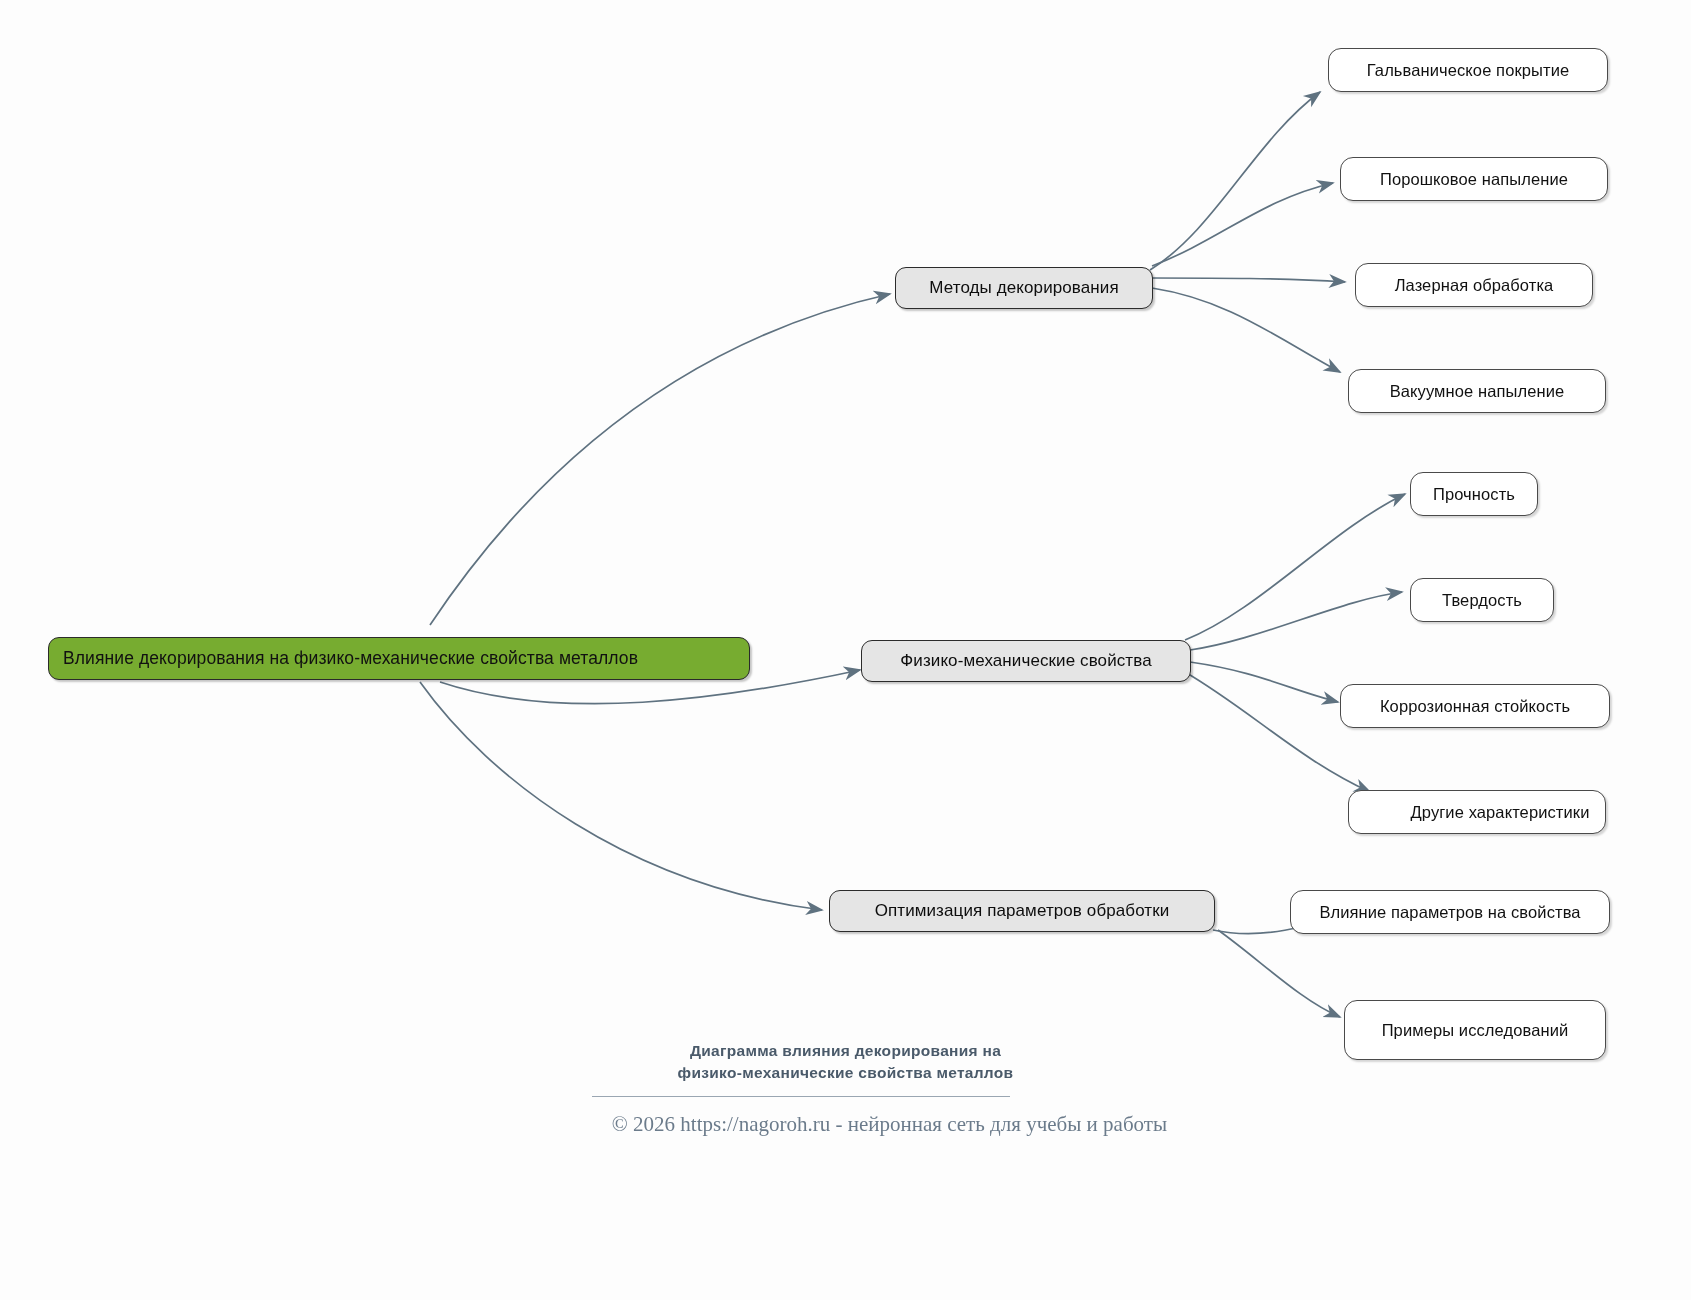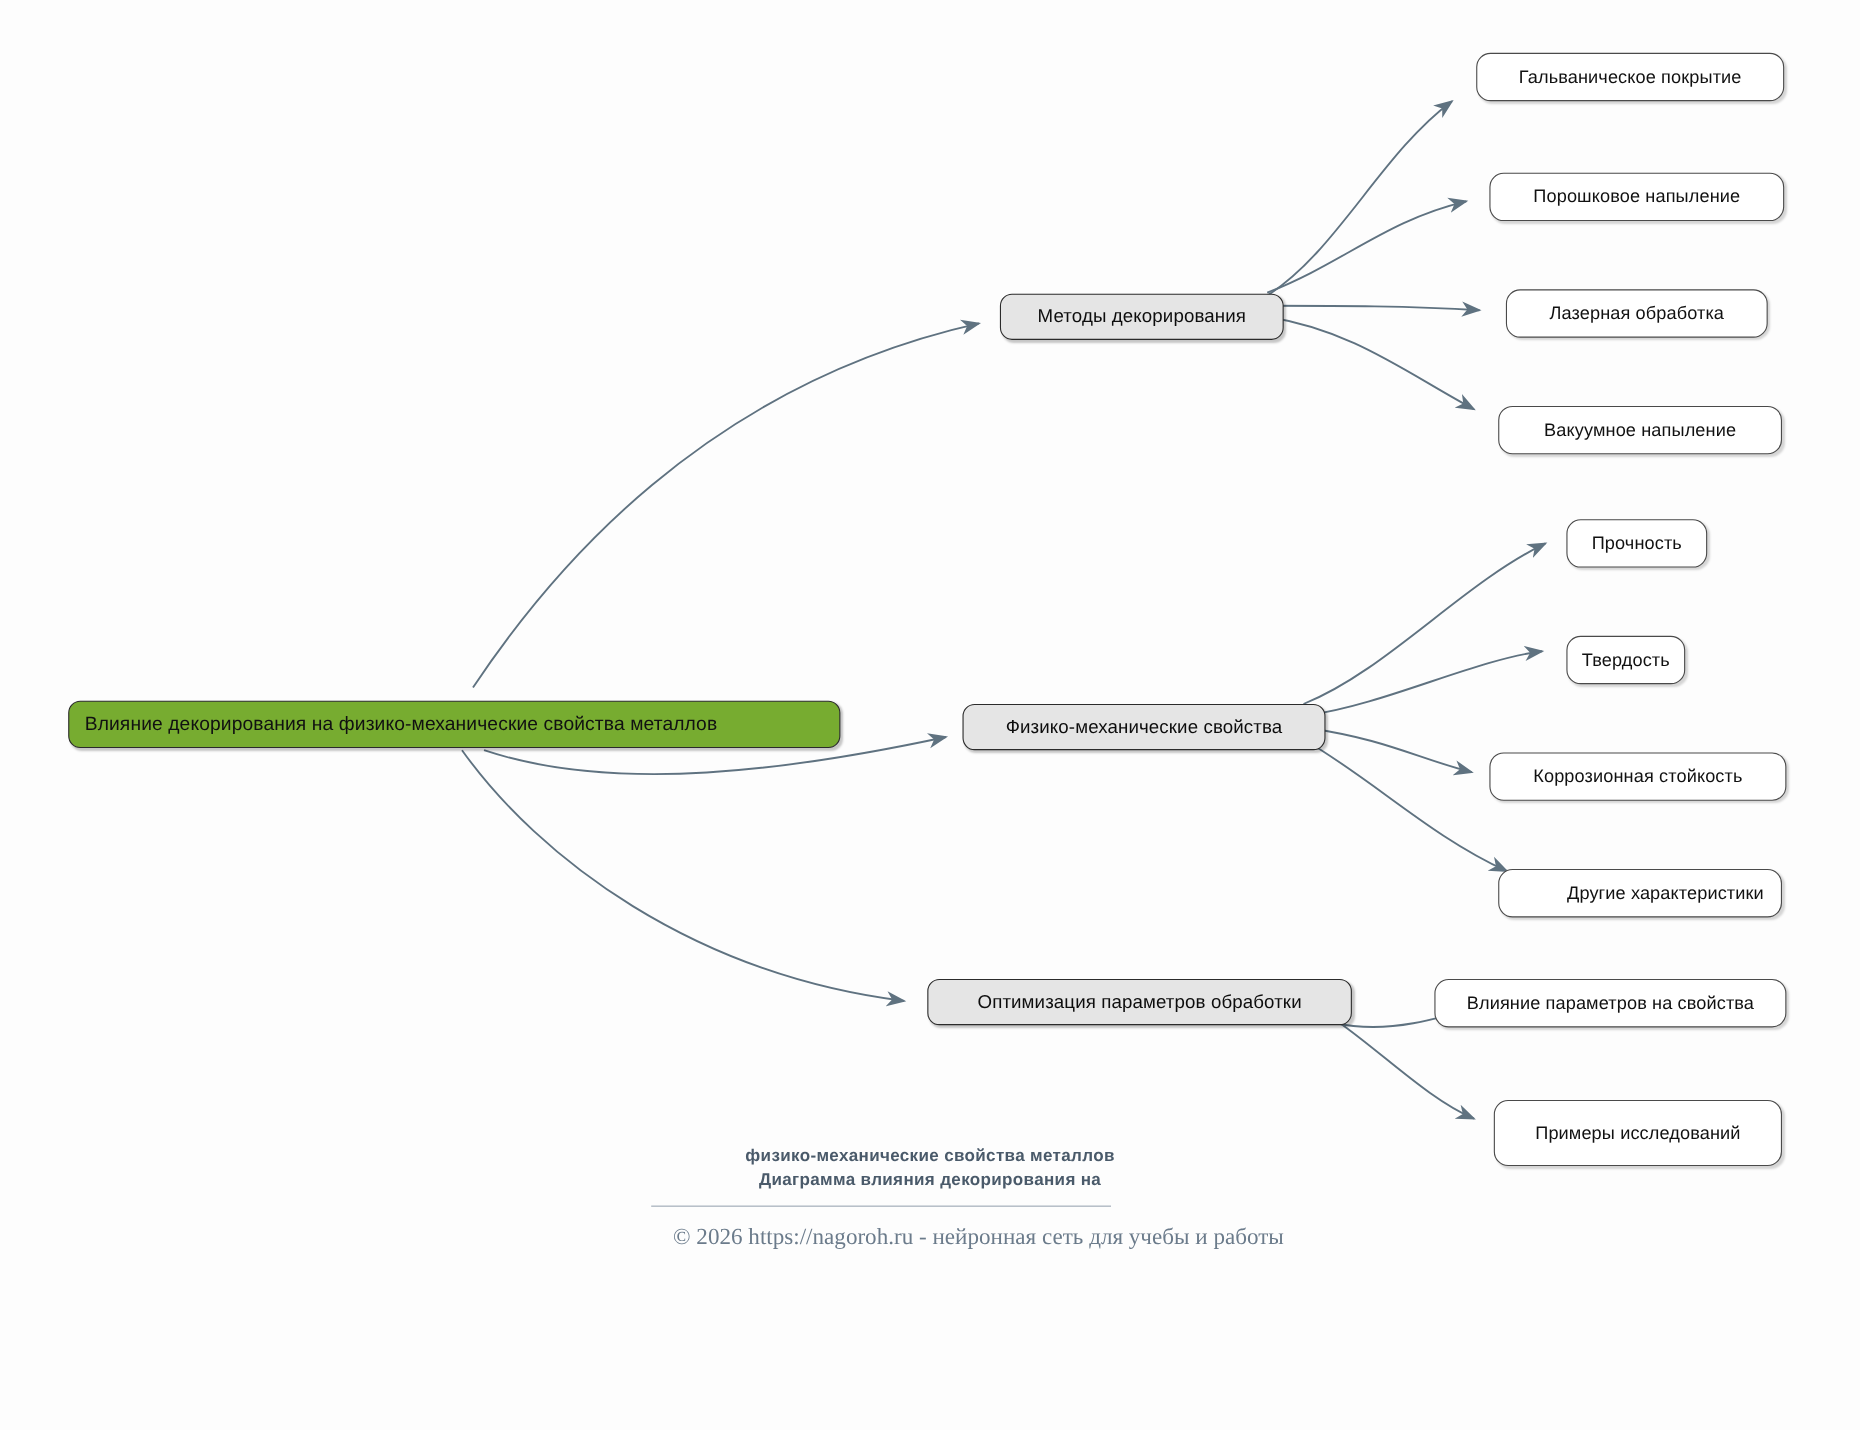--- a/index.html
+++ b/index.html
@@ -25,21 +25,20 @@
   .node {
     position: absolute;
     box-sizing: border-box;
     display: flex;
     align-items: center;
     justify-content: center;
     border-radius: 11px;
     white-space: nowrap;
     font-family: "Liberation Sans", sans-serif;
     letter-spacing: 0.1px;
-    margin-left: 14px;
   }
   .node-root {
     background: #77ac30;
     border: 1.6px solid #2b2b2b;
     color: #111111;
     font-size: 17.5px;
     box-shadow: 2px 2px 2px rgba(0,0,0,0.22);
     padding-left: 14px;
     justify-content: flex-start;
   }
@@ -145,21 +144,21 @@
   </div>
 
   <div class="node node-branch" style="left:861px; top:640px; width:330px; height:42px;">
     <span>Физико-механические свойства</span>
   </div>
 
   <div class="node node-leaf" style="left:1410px; top:472px; width:128px; height:44px;">
     <span>Прочность</span>
   </div>
 
-  <div class="node node-leaf" style="left:1410px; top:578px; width:108px; height:44px;">
+  <div class="node node-leaf" style="left:1410px; top:578px; width:144px; height:44px;">
     <span>Твердость</span>
   </div>
 
   <div class="node node-leaf" style="left:1340px; top:684px; width:270px; height:44px;justify-content:center;">
     <span>Коррозионная стойкость</span>
   </div>
 
   <div class="node node-leaf" style="left:1348px; top:790px; width:258px; height:44px;padding-left:46px;">
     <span>Другие характеристики</span>
   </div>
@@ -170,19 +169,19 @@
 
   <div class="node node-leaf" style="left:1290px; top:890px; width:320px; height:44px;">
     <span>Влияние параметров на свойства</span>
   </div>
 
   <div class="node node-leaf" style="left:1344px; top:1000px; width:262px; height:60px;">
     <span>Примеры исследований</span>
   </div>
 
   <div class="footer" id="footer-title">
+    <div>Диаграмма влияния декорирования на</div>
     <div>физико-механические свойства металлов</div>
-    <div>Диаграмма влияния декорирования на</div>
   </div>
   <div id="footer-rule"></div>
   <div class="footer" id="footer-copy">© 2026 https://nagoroh.ru - нейронная сеть для учебы и работы</div>
 
 </div>
 
 </body></html>

